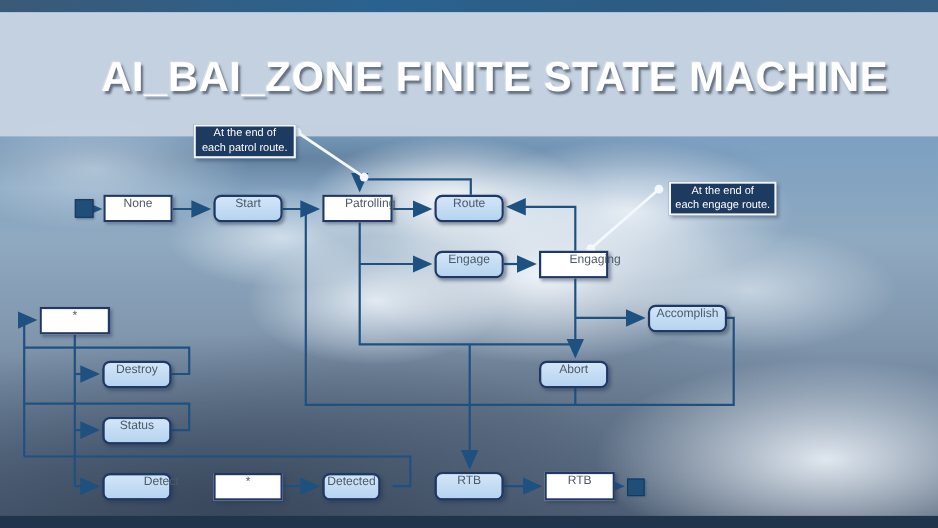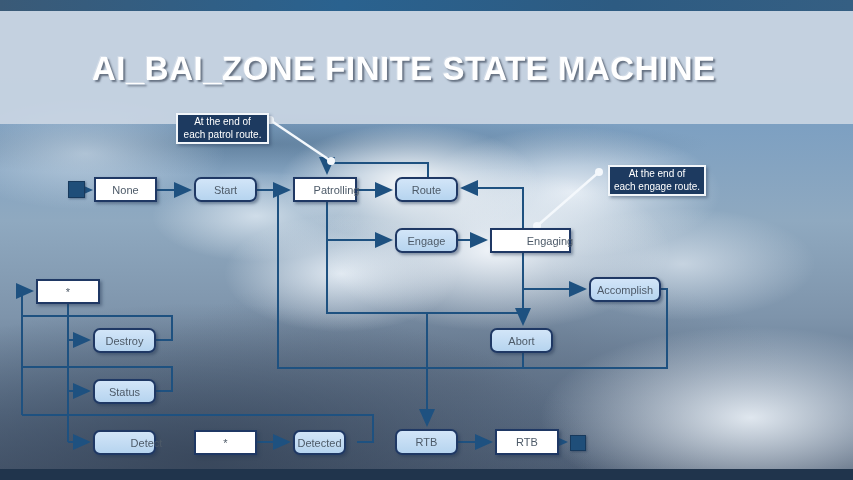--- a/index.html
+++ b/index.html
@@ -22,26 +22,26 @@
       radial-gradient(ellipse 430px 170px at 55% 80%, rgba(88,102,122,.55), transparent 75%),
       linear-gradient(180deg,#8aa8c4 0%,#7b9fc2 24%,#8fa9c0 46%,#7e94ab 66%,#5c7088 86%,#49596f 100%);
   }
 
   .top-bar{position:absolute;left:0;top:0;width:853px;height:11px;
     background:linear-gradient(90deg,#3a5a77,#2a628f 40%,#2d5b82 72%,#355f83);}
   .bottom-bar{position:absolute;left:0;top:469px;width:853px;height:11px;background:#20344c;}
 
   .title-banner{position:absolute;left:0;top:11px;width:853px;height:113px;
     background:rgba(203,214,227,0.9);}
-  .page-title{position:absolute;left:92px;top:50px;font-size:33px;font-weight:bold;
+  .page-title{position:absolute;left:92px;top:50px;font-size:38px;font-weight:bold;
     color:#ffffff;letter-spacing:.5px;white-space:nowrap;
     text-shadow:2px 2px 2px rgba(96,108,124,.95), -1px -1px 0 rgba(255,255,255,.25);}
 
   
-  .node{position:absolute;box-sizing:border-box;display:flex;align-items:center;
+  .node{position:absolute;box-sizing:border-box;display:flex;
     justify-content:center;font-size:11px;color:#4d5a68;
     box-shadow:2px 2px 3px rgba(35,55,85,.45);}
   .state{background:#ffffff;border:2px solid #1f3864;}
   .action{background:linear-gradient(180deg,#d2e5f8,#b6d4ef);border:2px solid #1f3864;border-radius:7px;}
   .marker{background:#1f4e79;border:1px solid #17395c;box-shadow:1px 1px 2px rgba(35,55,85,.5);}
 
   
   .callout{position:absolute;box-sizing:border-box;background:#1d3a60;
     border:2px solid #f2f6fa;color:#ffffff;font-size:10px;line-height:1.25;
     display:flex;flex-direction:column;align-items:center;justify-content:center;
@@ -128,21 +128,21 @@
   </div>
 
 <div class="node action" style="left:395px;top:177px;width:63px;height:25px;">
     <span>Route</span>
   </div>
 
 <div class="node action" style="left:395px;top:228px;width:63px;height:25px;">
     <span>Engage</span>
   </div>
 
-<div class="node state" style="left:490px;top:228px;width:81px;height:25px;padding-left:39px;">
+<div class="node state" style="left:490px;top:228px;width:63px;height:25px;padding-left:39px;">
     <span>Engaging</span>
   </div>
 
 <div class="node action" style="left:589px;top:277px;width:72px;height:25px;">
     <span>Accomplish</span>
   </div>
 
 <div class="node action" style="left:490px;top:328px;width:63px;height:25px;">
     <span>Abort</span>
   </div>

